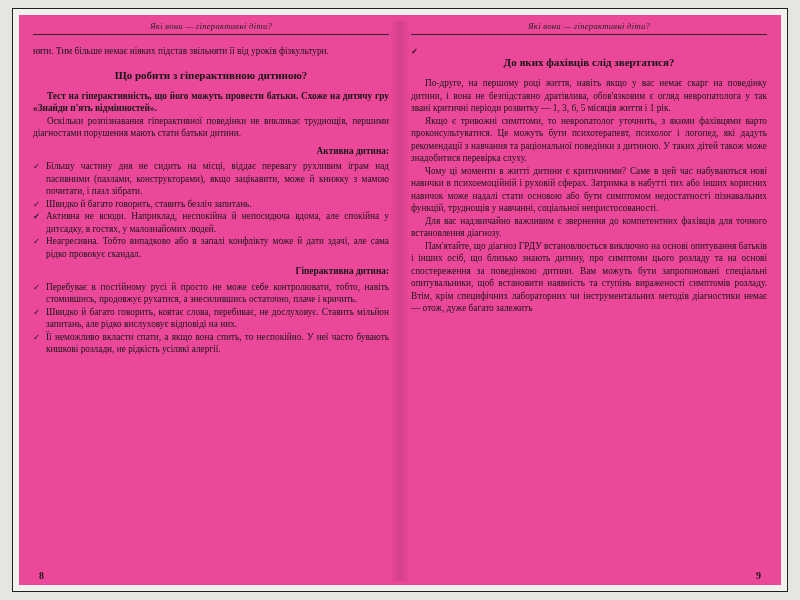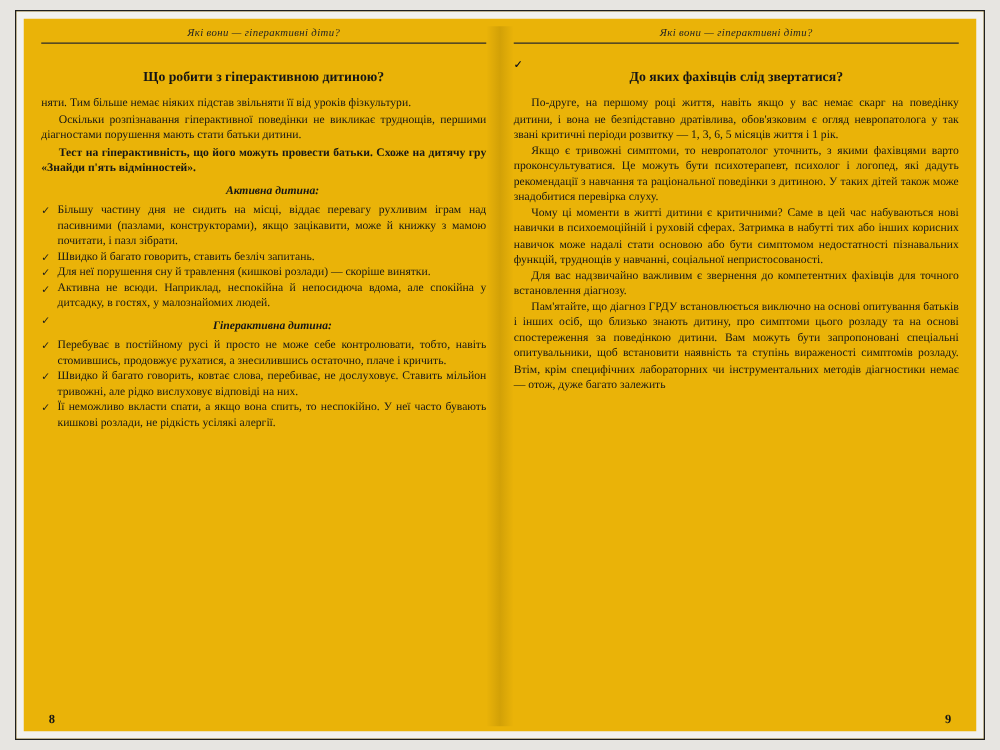--- a/index.html
+++ b/index.html
@@ -5,21 +5,21 @@
   html,body{margin:0;padding:0;}
   body{
     width:800px;height:600px;
     background:#e7e5e1;
     font-family:"Liberation Serif","DejaVu Serif",serif;
     color:#161616;
     overflow:hidden;
   }
   .scan{
     position:absolute;left:12px;top:8px;right:12px;bottom:8px;
-    background:#eab308;
+    background:#ec4899;
     border:1px solid #1f1f1f;
     box-shadow:0 0 0 6px #f2f1ee inset;
   }
   .spread{
     display:flex;
     height:100%;
     box-sizing:border-box;
     padding:12px 20px 10px 20px;
   }
   .page{
@@ -58,24 +58,23 @@
   .heading{
     text-align:center;
     font-weight:bold;
     font-size:11px;
     line-height:13px;
     margin:11px 0 8px 0;
     text-indent:0;
   }
   .subheading{
     font-weight:bold;
-    font-style:italic;
     text-indent:14px;
     margin:5px 0 3px 0;
-    text-align:center;
+    text-align:right;
   }
   .check-item{
     position:relative;
     padding-left:13px;
     text-align:justify;
   }
   .check{
     position:absolute;
     left:0;top:0;
     font-size:8.5px;
@@ -94,33 +93,33 @@
 <body>
 
 <div class="scan">
   <div class="spread">
 
     <section class="page">
       <header class="running-head-wrap">
         <div class="running-head">Які вони — гіперактивні діти?</div>
       </header>
       <div class="page-content">
+          <div class="blk continuation">няти. Тим більше немає ніяких підстав звільняти її від уроків фізкультури.</div>
           <div class="blk heading">Що робити з гіперактивною дитиною?</div>
-          <div class="blk continuation">няти. Тим більше немає ніяких підстав звільняти її від уроків фізкультури.</div>
+          <div class="blk bold-paragraph">Тест на гіперактивність, що його можуть провести батьки. Схоже на дитячу гру «Знайди п'ять відмінностей».</div>
           <div class="blk paragraph">Оскільки розпізнавання гіперактивної поведінки не викликає труднощів, першими діагностами порушення мають стати батьки дитини.</div>
-          <div class="blk bold-paragraph">Тест на гіперактивність, що його можуть провести батьки. Схоже на дитячу гру «Знайди п'ять відмінностей».</div>
           <div class="blk subheading">Активна дитина:</div>
           <div class="check-item"><span class="check">✓</span><span>Більшу частину дня не сидить на місці, віддає перевагу рухливим іграм над пасивними (пазлами, конструкторами), якщо зацікавити, може й книжку з мамою почитати, і пазл зібрати.</span></div>
           <div class="check-item"><span class="check">✓</span><span>Швидко й багато говорить, ставить безліч запитань.</span></div>
-          <div class="check-item"><span class="check">✓</span><span>Для неї порушення сну й травлення (кишкові розлади) — скоріше винятки.</span></div>
+          <div class="check-item"><span class="check">✓</span></div>
           <div class="check-item"><span class="check">✓</span><span>Активна не всюди. Наприклад, неспокійна й непосидюча вдома, але спокійна у дитсадку, в гостях, у малознайомих людей.</span></div>
-          <div class="check-item"><span class="check">✓</span></div>
+          <div class="check-item"><span class="check">✓</span><span>Неагресивна. Тобто випадково або в запалі конфлікту може й дати здачі, але сама рідко провокує скандал.</span></div>
           <div class="blk subheading">Гіперактивна дитина:</div>
           <div class="check-item"><span class="check">✓</span><span>Перебуває в постійному русі й просто не може себе контролювати, тобто, навіть стомившись, продовжує рухатися, а знесилившись остаточно, плаче і кричить.</span></div>
-          <div class="check-item"><span class="check">✓</span><span>Швидко й багато говорить, ковтає слова, перебиває, не дослуховує. Ставить мільйон тривожні, але рідко вислуховує відповіді на них.</span></div>
+          <div class="check-item"><span class="check">✓</span><span>Швидко й багато говорить, ковтає слова, перебиває, не дослуховує. Ставить мільйон запитань, але рідко вислуховує відповіді на них.</span></div>
           <div class="check-item"><span class="check">✓</span><span>Її неможливо вкласти спати, а якщо вона спить, то неспокійно. У неї часто бувають кишкові розлади, не рідкість усілякі алергії.</span></div>
         </div>
       <footer class="page-number pn-left">8</footer>
     </section>
 
     <div class="gutter"></div>
 
     <section class="page">
       <header class="running-head-wrap">
         <div class="running-head">Які вони — гіперактивні діти?</div>

